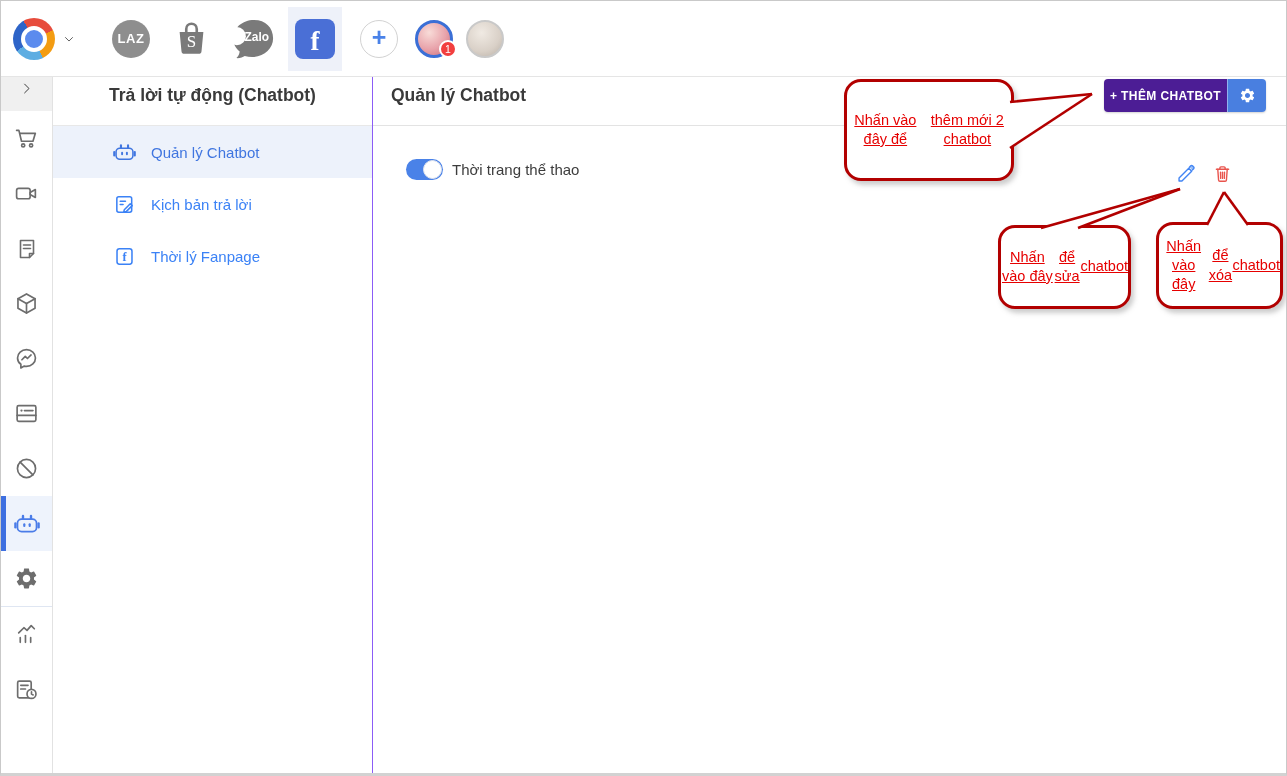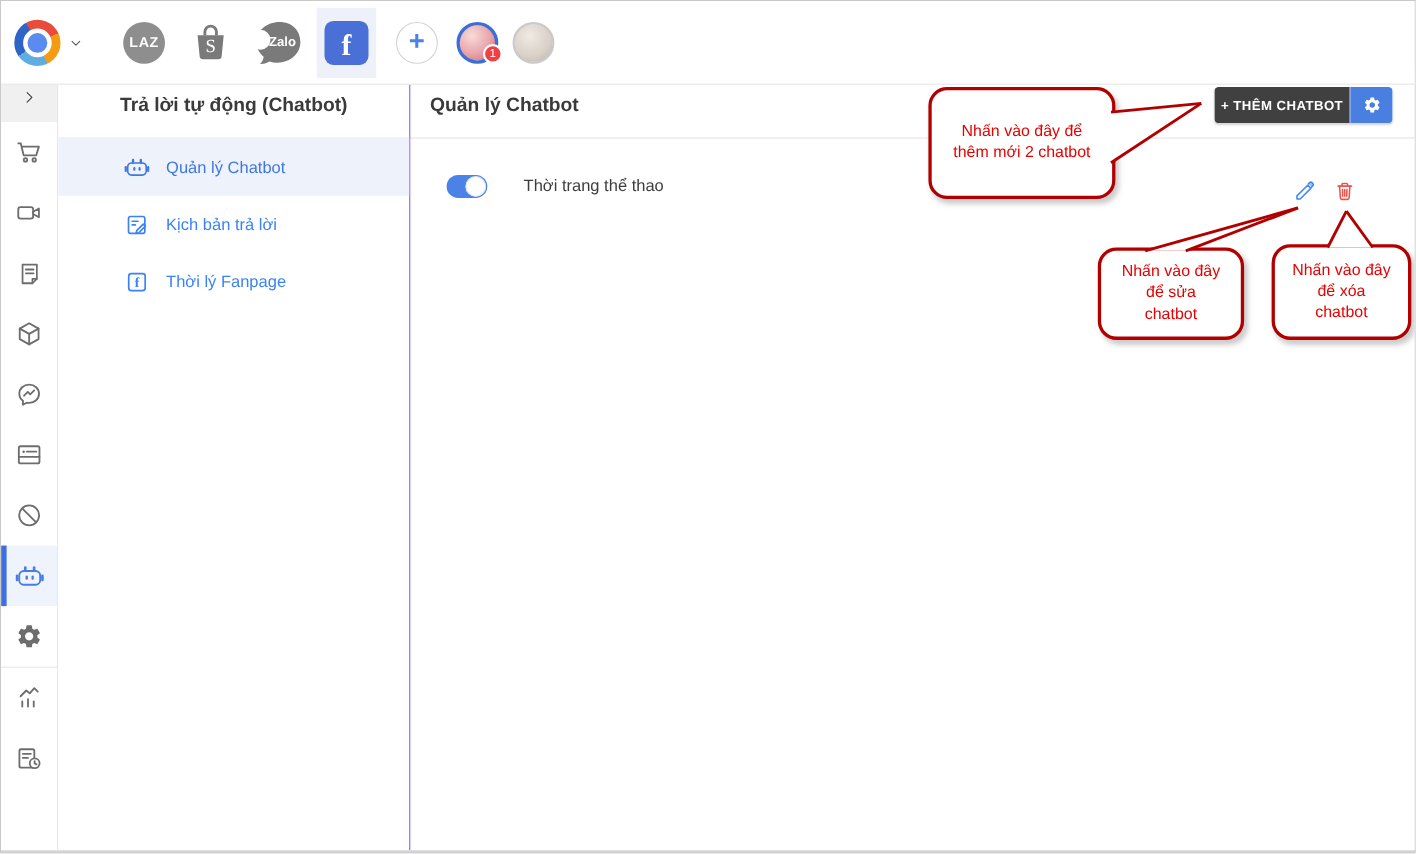--- a/index.html
+++ b/index.html
@@ -64,37 +64,37 @@
   .sb-item { height:52px; display:flex; align-items:center; padding-left:60px; gap:15px;
     font-size:15px; color:#3b82f6; cursor:pointer; }
   .sb-item.active { background:#edf2fb; color:#4076e0; }
 
   
   .main { position:absolute; left:372px; top:64px; right:0; bottom:0; background:#fff; }
   .main-header { height:61px; border-bottom:1px solid #e3e3e3; display:flex; align-items:center;
     padding-left:18px; font-size:17.5px; font-weight:bold; color:#3a3a3a; }
   .btn-group { position:absolute; top:14px; right:20px; height:33px; display:flex;
     border-radius:4px; overflow:hidden; box-shadow:0 1px 2px rgba(0,0,0,.18); }
-  .btn-main { background:#404040; color:#fff; border:none; font-family:inherit; font-size:12px;
+  .btn-main { background:#4c1d95; color:#fff; border:none; font-family:inherit; font-size:12px;
     font-weight:bold; letter-spacing:.4px; padding:0 6px; cursor:pointer; }
   .btn-gear { background:#497fe0; border:none; border-left:1px solid rgba(255,255,255,.4);
     width:39px; display:flex; align-items:center; justify-content:center; cursor:pointer; color:#fff; }
-  .chatbot-row { margin:33px 0 0 33px; display:flex; align-items:center; gap:33px; }
+  .chatbot-row { margin:33px 0 0 33px; display:flex; align-items:center; gap:9px; }
   .toggle { position:relative; width:37px; height:21px; background:#4a82e8; border-radius:11px; cursor:pointer; }
   .toggle-knob { position:absolute; right:1px; top:1px; width:19px; height:19px; background:#fff;
     border:1px solid #dfe4ee; border-radius:50%; }
   .chatbot-name { font-size:15px; color:#3d3d3d; }
   .action-edit { position:absolute; top:98px; right:89px; color:#4285f4; cursor:pointer; }
   .action-del  { position:absolute; top:98px; right:53px; color:#e9544d; cursor:pointer; }
 
   
   .callout { position:absolute; z-index:5; background:#fff; border:3px solid #b20000; border-radius:17px;
-    display:flex; flex-direction:column; align-items:center; justify-content:center;
+    display:flex; align-items:center; justify-content:center;
     color:#e60000; font-size:14.5px; line-height:1.32; text-align:center;
-    box-shadow:3px 4px 5px rgba(110,110,110,.35); }
+    box-shadow:3px 4px 5px rgba(110,110,110,.35);text-decoration:underline; }
   .c1 { left:843px; top:78px;  width:170px; height:102px; }
   .c2 { left:997px; top:224px; width:133px; height:84px; }
   .c3 { left:1155px; top:221px; width:127px; height:87px; }
   .tails { position:absolute; left:0; top:0; z-index:6; pointer-events:none; }
 </style>
 </head>
 <body>
 
 <div class="page">
 

